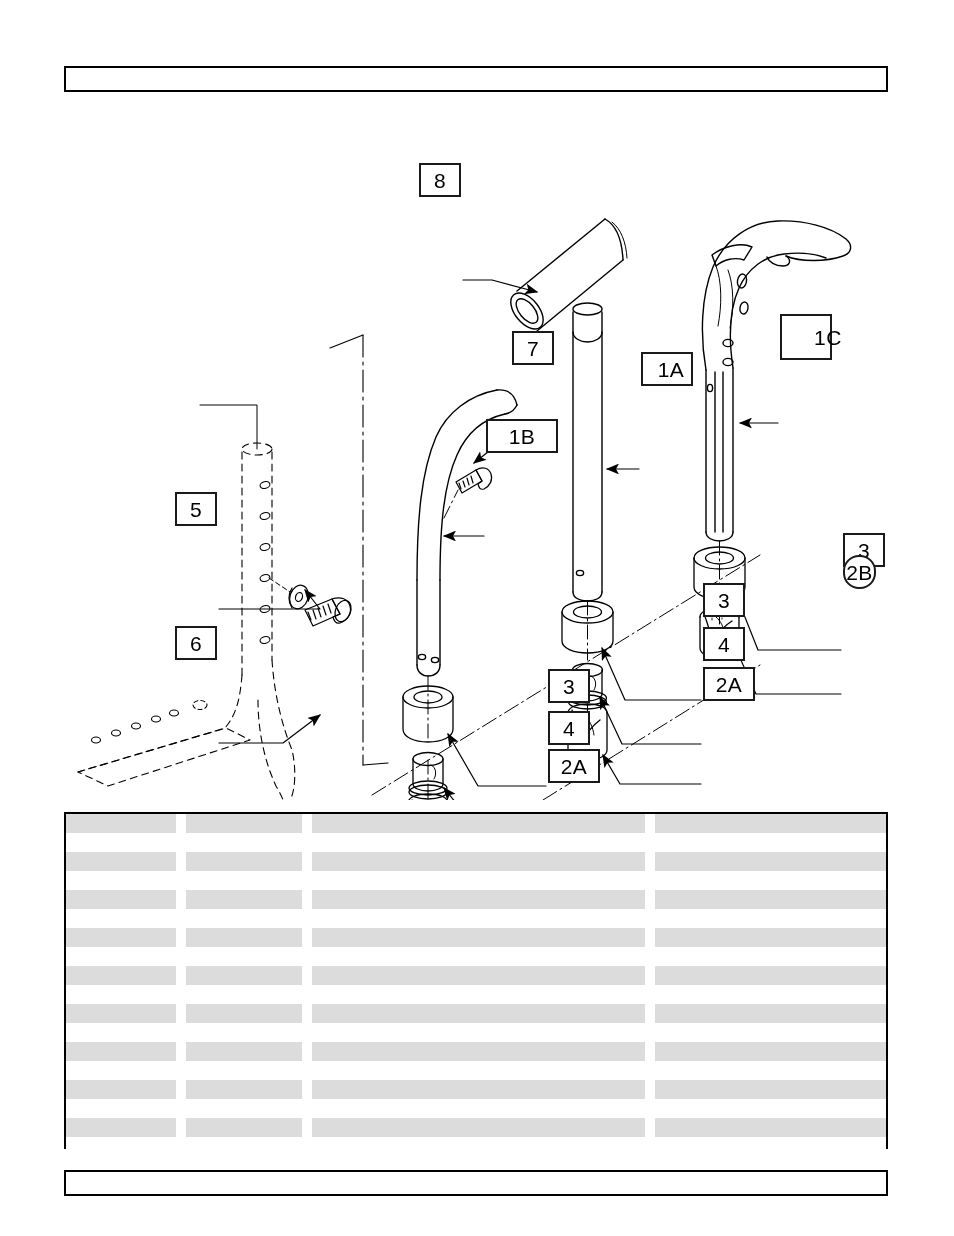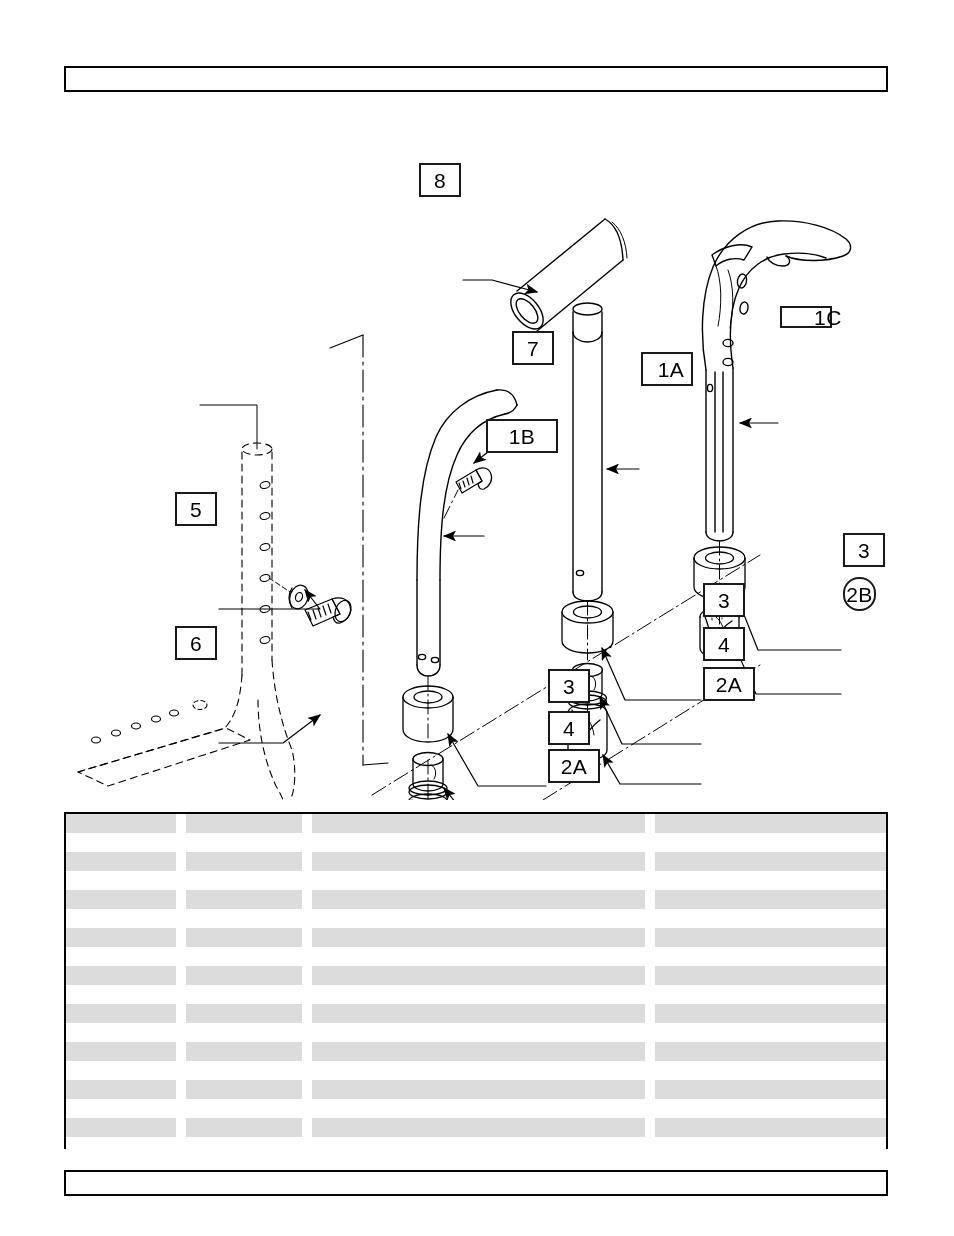--- a/index.html
+++ b/index.html
@@ -304,26 +304,26 @@
           <path d="M546,766 L474,766 L447,735" marker-end="url(#arw)"></path>
         </g>
 
       </g>
     </svg>
   </div>
 
   <div class="callout" style="left:419px;top:163px;width:42px;height:34px;">8</div>
   <div class="callout" style="left:512px;top:331px;width:42px;height:34px;">7</div>
   <div class="callout" style="left:641px;top:352px;width:52px;height:34px;padding-left:8px;">1A</div>
-  <div class="callout" style="left:780px;top:306px;width:52px;height:22px;padding-left:44px;">1C</div>
+  <div class="callout" style="left:780px;top:314px;width:52px;height:46px;padding-left:44px;">1C</div>
   <div class="callout" style="left:486px;top:419px;width:72px;height:34px;">1B</div>
   <div class="callout" style="left:175px;top:492px;width:42px;height:34px;">5</div>
   <div class="callout" style="left:175px;top:626px;width:42px;height:34px;">6</div>
   <div class="callout" style="left:843px;top:533px;width:42px;height:34px;">3</div>
-  <div class="callout" style="left:843px;top:577px;width:33px;height:34px;border-radius:16px;">2B</div>
+  <div class="callout" style="left:843px;top:555px;width:33px;height:34px;border-radius:16px;">2B</div>
   <div class="callout" style="left:703px;top:583px;width:42px;height:34px;">3</div>
   <div class="callout" style="left:703px;top:627px;width:42px;height:34px;">4</div>
   <div class="callout" style="left:703px;top:667px;width:52px;height:34px;">2A</div>
   <div class="callout" style="left:548px;top:669px;width:42px;height:34px;">3</div>
   <div class="callout" style="left:548px;top:711px;width:42px;height:34px;">4</div>
   <div class="callout" style="left:548px;top:749px;width:52px;height:34px;">2A</div>
 
   <div id="parts-table">
       <div class="trow alt">
         <div class="cell c0"></div>

